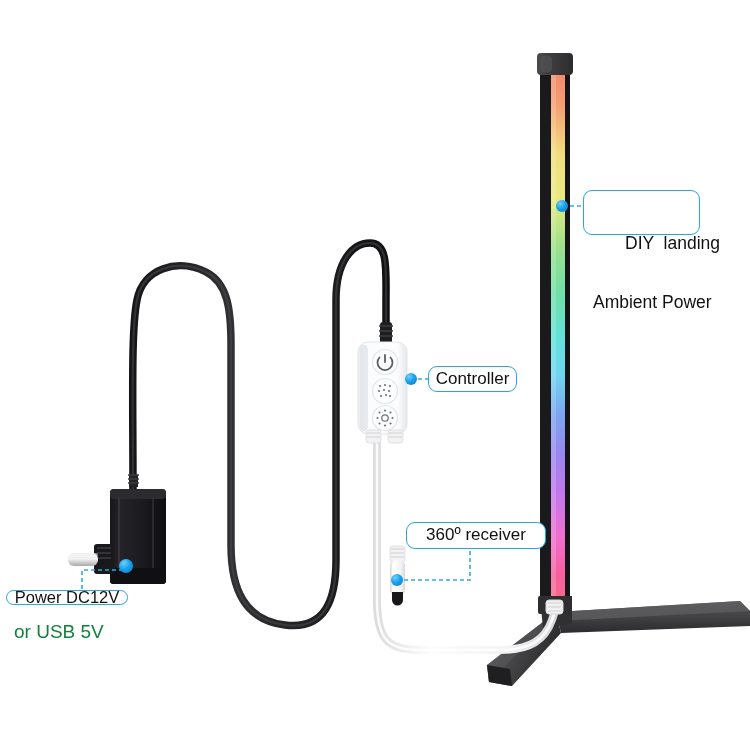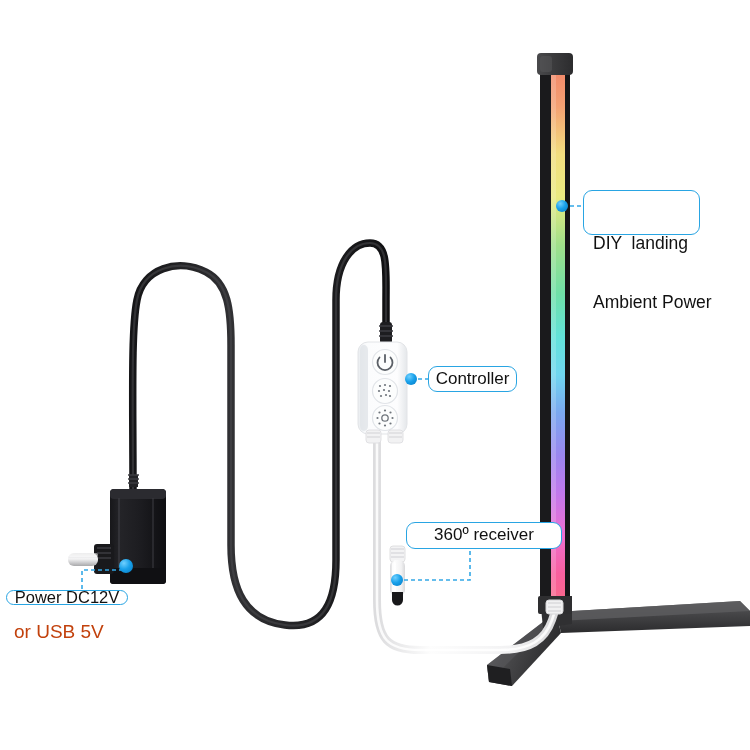--- a/index.html
+++ b/index.html
@@ -42,47 +42,47 @@
     justify-content: center;
     padding: 2px 8px 3px 8px;
   }
   .callout.multiline {
     display: block;
     text-align: left;
     padding: 4px 9px 5px 9px;
   }
   .plain-text {
     position: absolute;
-    color: #c2410c;
+    color: #15803d;
     font-family: "Liberation Sans", sans-serif;
     white-space: pre;
   }
 
   #lbl-diy {
     left: 583px;
     top: 190px;
     width: 117px;
     height: 45px;
     font-size: 17.5px;
   }
-  #lbl-diy .l1 { display: block; }
+  #lbl-diy .l1 { display: block; margin-left: 32px; }
   #lbl-diy .l2 { display: block; }
 
   #lbl-controller {
     left: 428px;
     top: 366px;
     width: 89px;
     height: 26px;
     font-size: 17px;
   }
 
   #lbl-receiver {
     left: 406px;
     top: 522px;
-    width: 156px;
+    width: 140px;
     height: 27px;
     font-size: 17px;
   }
 
   #lbl-power {
     left: 6px;
     top: 590px;
     width: 122px;
     height: 15px;
     font-size: 16.5px;

